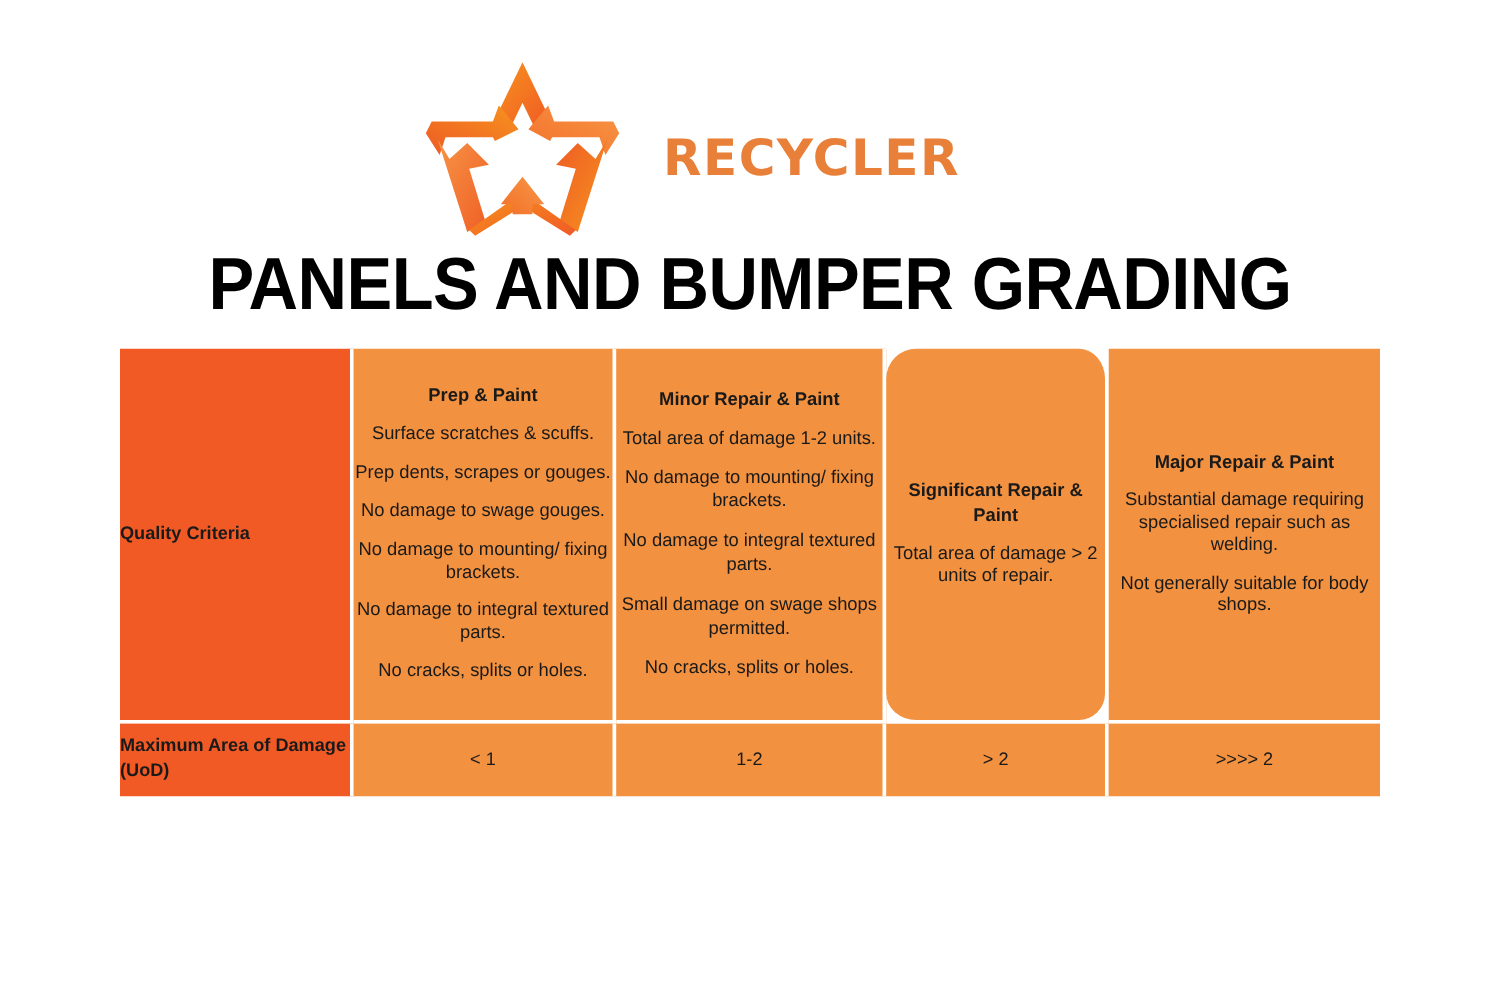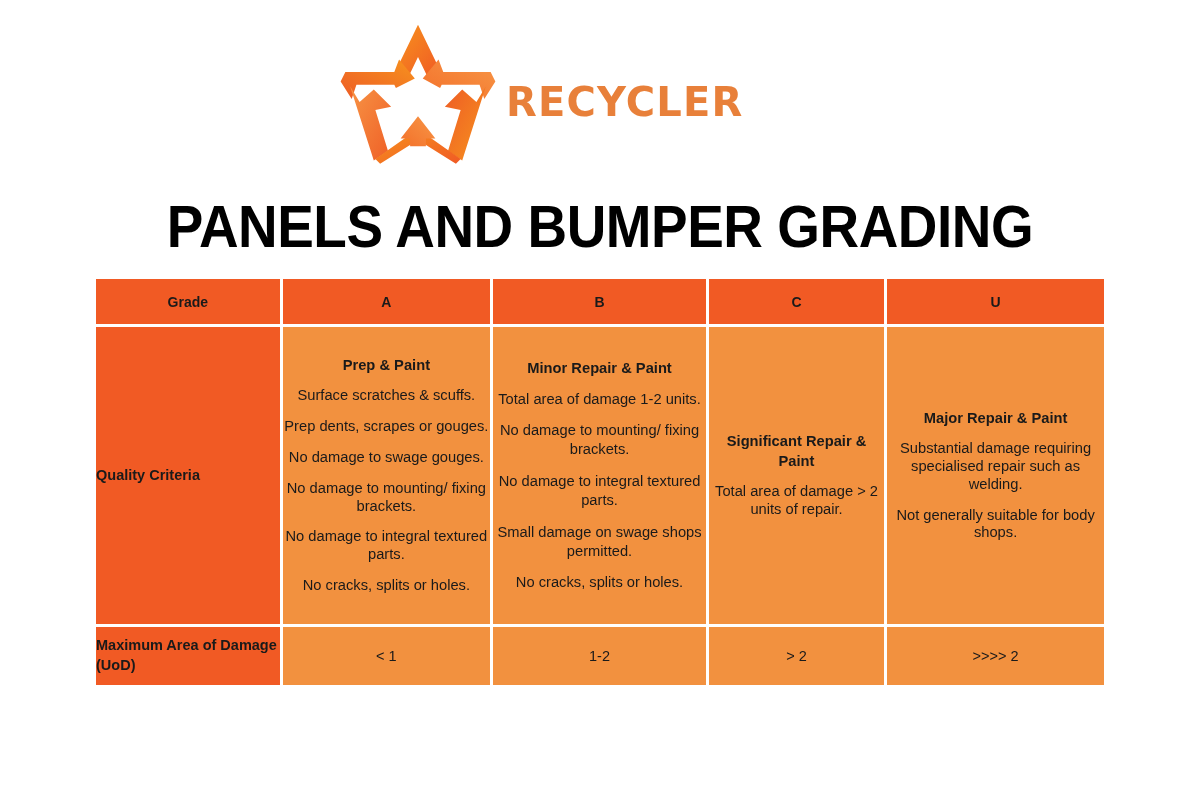--- a/index.html
+++ b/index.html
@@ -18,26 +18,27 @@
     position: relative;
     width: 1200px;
     height: 800px;
     background: #ffffff;
   }
 
   
   .logo-block {
     position: absolute;
     left: 338px;
-    top: 16px;
+    top: 41px;
     width: 430px;
     height: 155px;
     display: flex;
     flex-direction: row;
     align-items: center;
+    justify-content: space-between;
   }
   .logo-mark {
     width: 160px;
     height: 150px;
     flex: 0 0 auto;
     margin-top: 2px;
   }
   .logo-words {
     margin-left: 8px;
     display: flex;
@@ -91,21 +92,21 @@
     table-layout: fixed;
   }
   .grading-table td {
     vertical-align: middle;
     padding: 0;
   }
 
   .col-label  { width: 179px; }
   .col-a      { width: 202px; }
   .col-b      { width: 207px; }
-  .col-c      { width: 171px; }
+  .col-c      { width: 171px; border-radius: 24px; }
   .col-u      { width: 208px; margin-top: 24px; }
 
   
   .hdr-cell {
     background: #F15A24;
     height: 45px;
     text-align: center;
     font-size: 14px;
     font-weight: 700;
     color: #1a1a1a;
@@ -215,27 +216,20 @@
   <table class="grading-table">
     <colgroup>
       <col class="col-label">
         <col class="col-a">
         <col class="col-b">
         <col class="col-c">
         <col class="col-u">
     </colgroup>
     <tbody>
 
-      <tr class="hdr-row">
-        <td class="hdr-cell">Grade</td>
-        <td class="hdr-cell">A</td>
-        <td class="hdr-cell">B</td>
-        <td class="hdr-cell">C</td>
-        <td class="hdr-cell last">U</td>
-      </tr>
 
       <tr class="criteria-row">
         <td class="label-cell">Quality Criteria</td>
 
         <td class="body-cell col-a">
           <p class="cell-head">Prep &amp; Paint</p>
           <p class="cell-line">Surface scratches &amp; scuffs.</p>
           <p class="cell-line">Prep dents, scrapes or gouges.</p>
           <p class="cell-line">No damage to swage gouges.</p>
           <p class="cell-line">No damage to mounting/ fixing brackets.</p>

